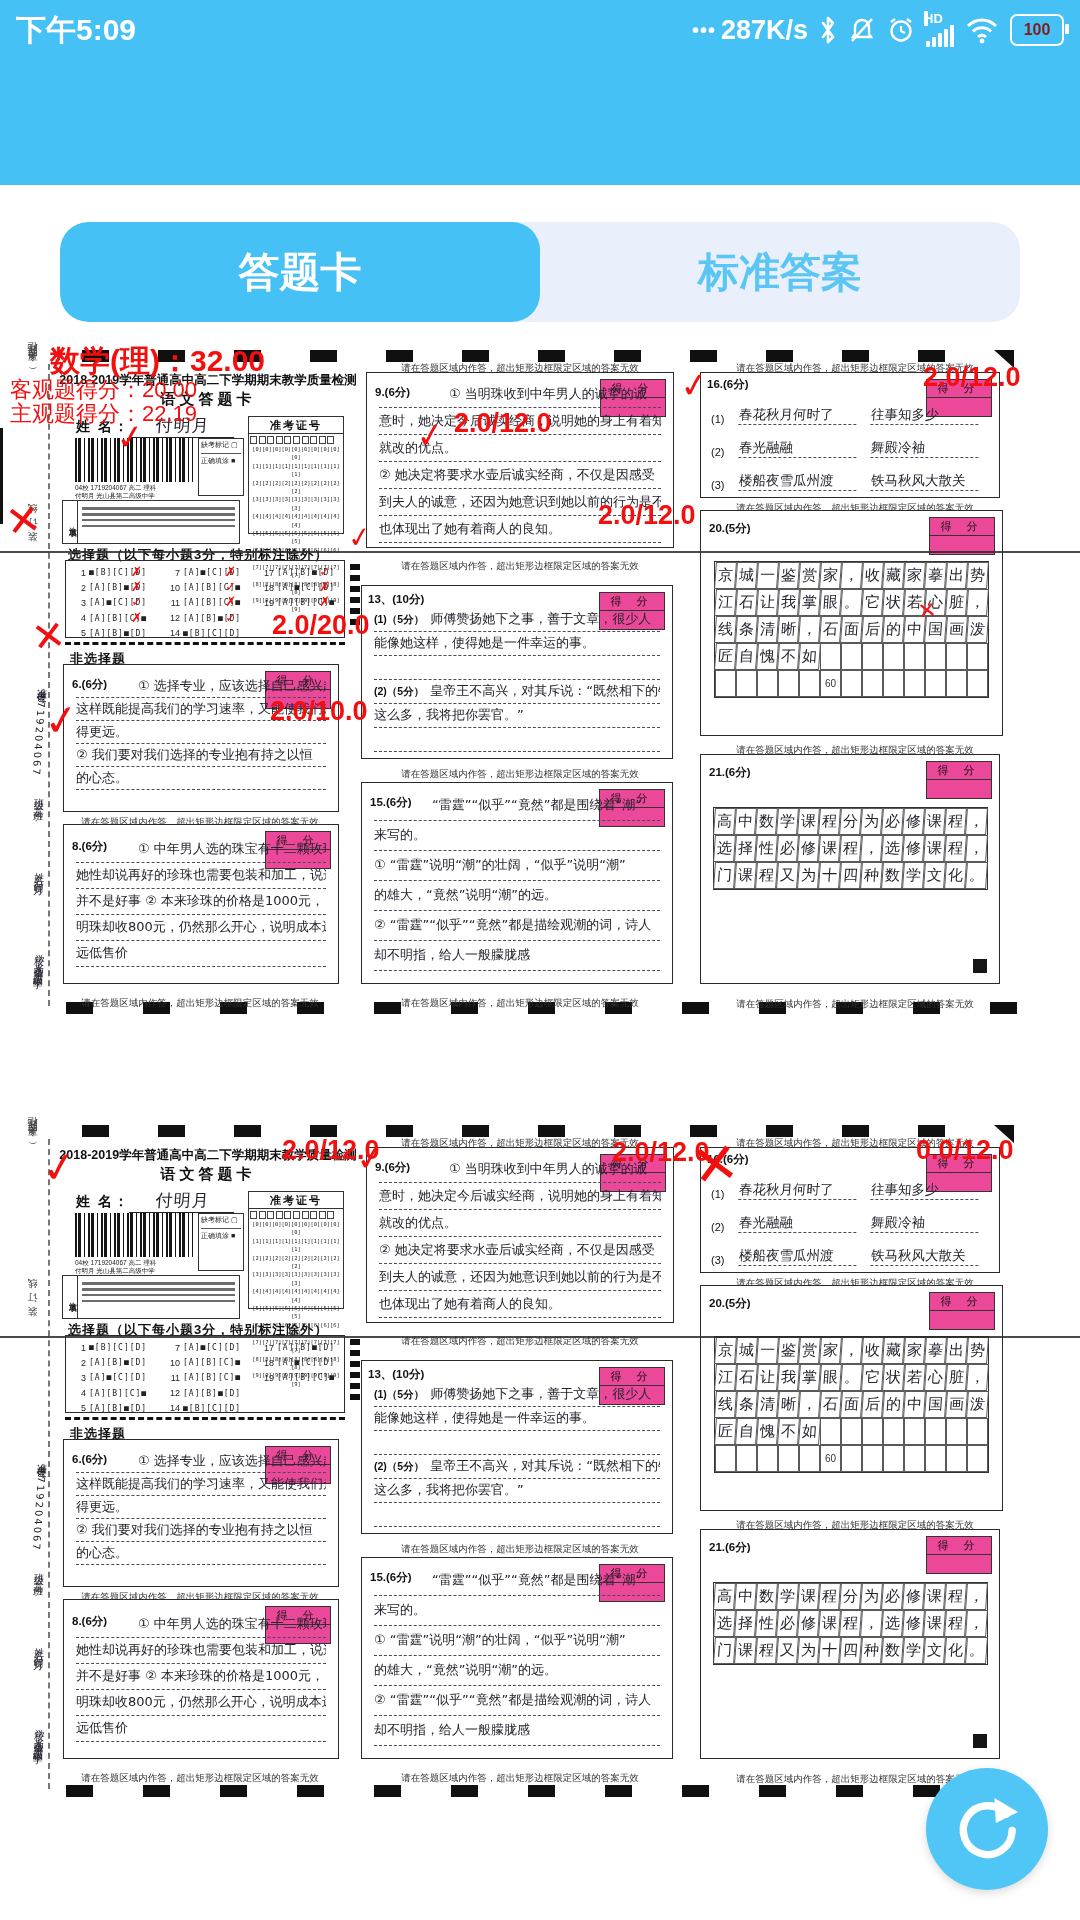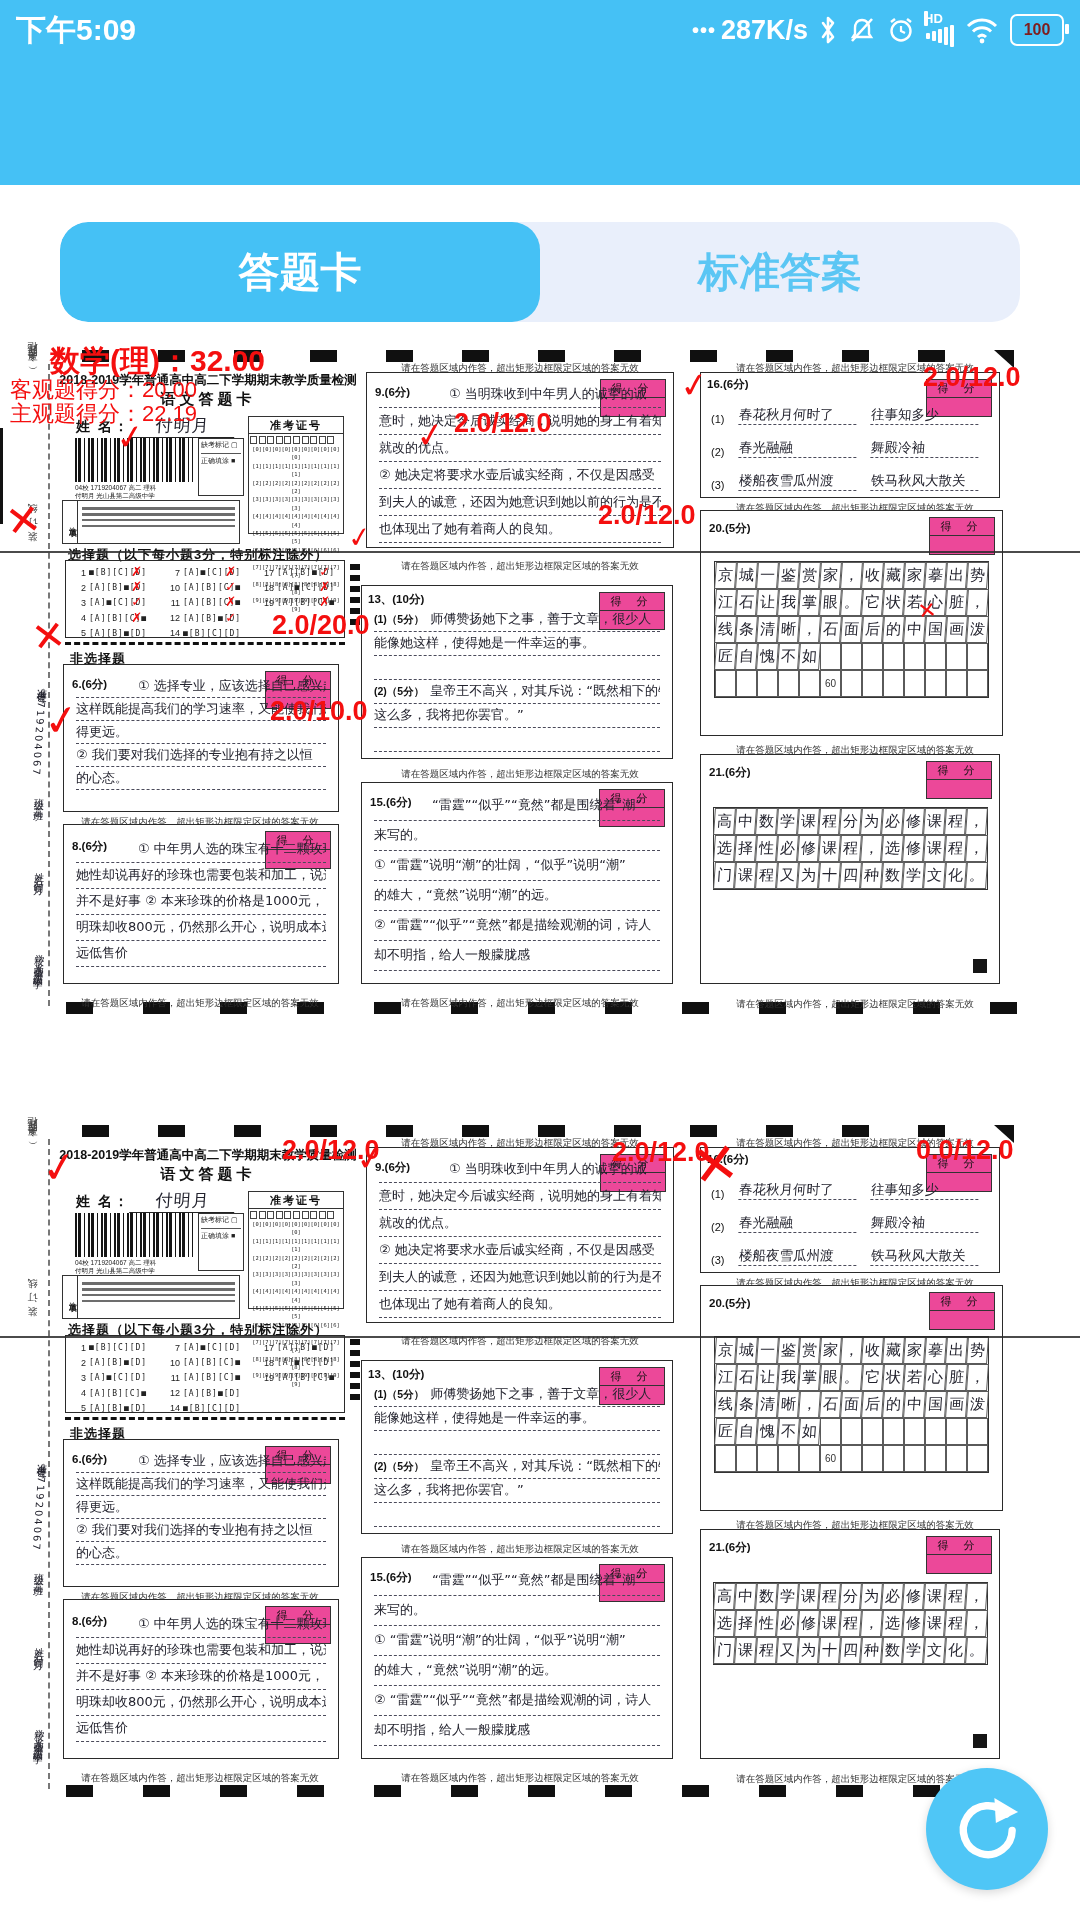--- a/index.html
+++ b/index.html
@@ -6,21 +6,21 @@
   body{width:1080px;height:1920px;font-family:"Liberation Sans",sans-serif;background:#fff;overflow:hidden;}
   .screen{position:relative;width:1080px;height:1920px;background:#fff;}
   
   .chrome{position:absolute;top:0;left:0;width:1080px;height:185px;background:#45C1F5;}
   .status-bar{position:absolute;top:0;left:0;right:0;height:60px;display:flex;align-items:center;justify-content:space-between;padding:0 16px;color:#fff;}
   .sb-time{font-size:30px;font-weight:bold;}
   .sb-right{display:flex;align-items:center;gap:11px;}
   .sb-txt{font-size:27px;font-weight:bold;}
   .sb-dots{font-size:20px;font-weight:bold;letter-spacing:1px;margin-right:-6px;}
   .sb-ic{display:inline-flex;align-items:center;justify-content:center;}
-  .sig{display:flex;align-items:center;gap:2px;position:relative;padding-top:12px;}
+  .sig{display:flex;align-items:flex-end;gap:2px;position:relative;padding-top:12px;}
   .sig i{display:block;width:4px;background:#fff;border-radius:1px;}
   .sig .hd{position:absolute;top:-2px;left:-2px;font-size:13px;font-weight:bold;color:#fff;font-style:normal;}
   .batt{position:relative;width:50px;height:28px;border:2.5px solid #fff;border-radius:7px;display:flex;align-items:center;justify-content:center;font-size:16px;font-weight:bold;color:#7f1d1d;text-align:right;}
   .batt:after{content:"";position:absolute;right:-7px;top:8px;width:4px;height:10px;background:#fff;border-radius:1px;}
   .app-header{position:absolute;top:60px;left:0;right:0;height:125px;display:flex;align-items:center;justify-content:center;}
   .app-title{color:#fff;font-size:47px;font-weight:bold;letter-spacing:1px;}
   .back-btn{position:absolute;left:34px;top:32px;width:60px;height:60px;display:flex;align-items:center;justify-content:center;cursor:pointer;background:none;border:none;}
   
   .tab-bar{position:absolute;top:222px;left:60px;width:960px;height:100px;background:#E9EFFB;border-radius:28px;display:flex;overflow:hidden;}
   .tab{flex:1;display:flex;align-items:center;justify-content:center;font-size:41px;font-weight:bold;color:#5BC6F4;cursor:pointer;}

